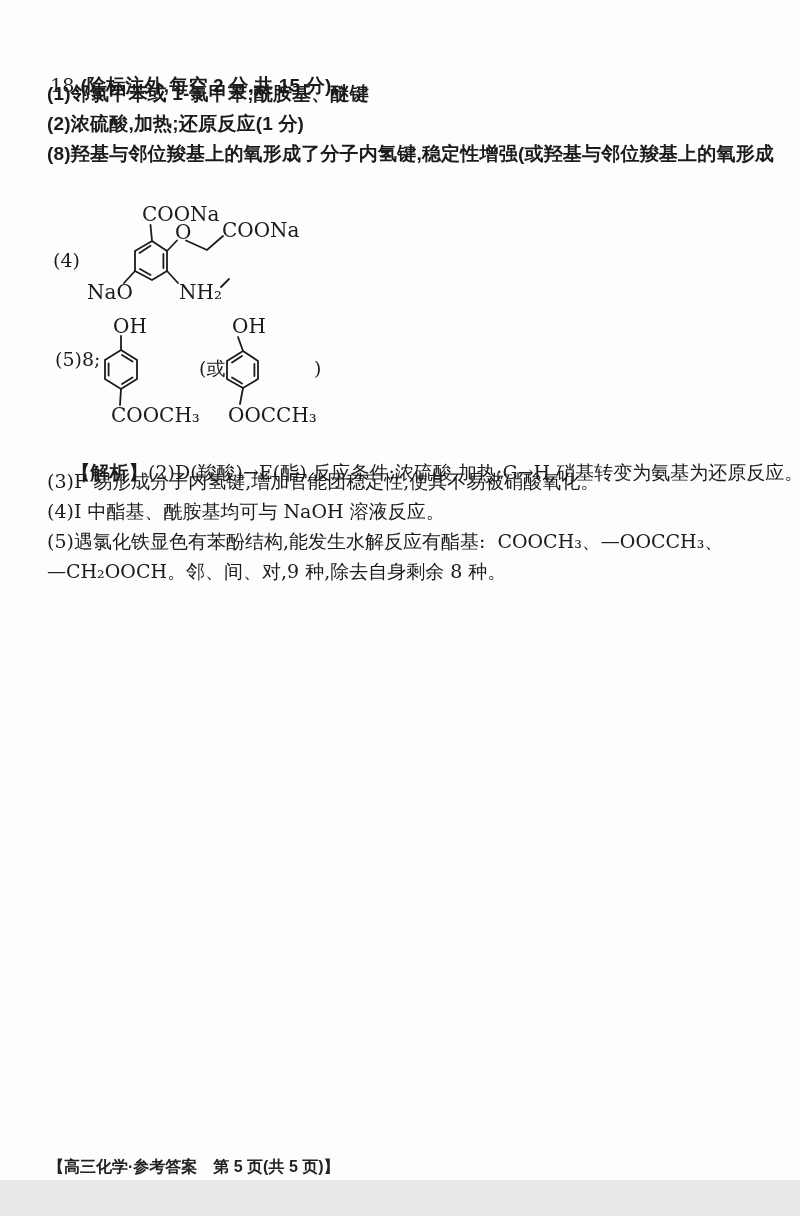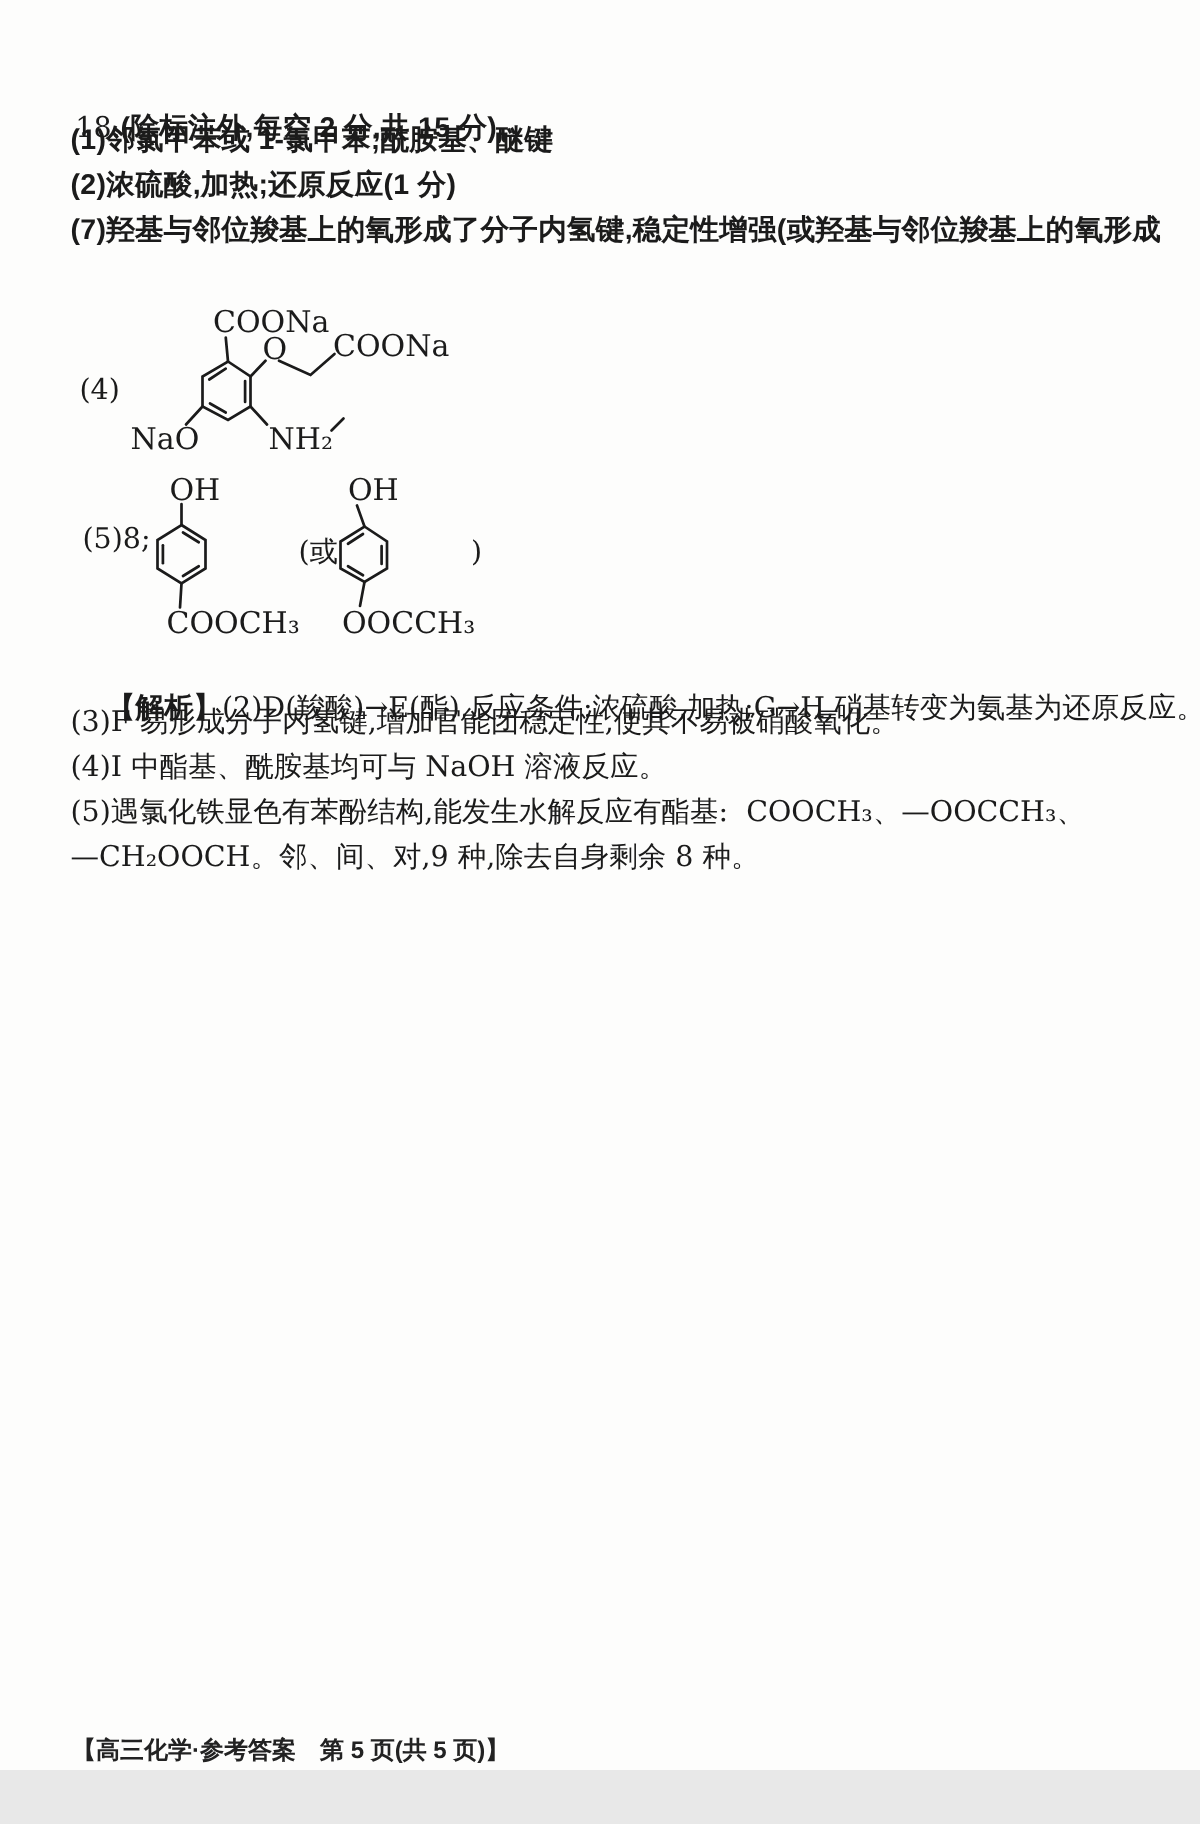--- a/index.html
+++ b/index.html
@@ -49,21 +49,21 @@
 <body>
 
 <div class="page">
 
   <div class="ln" style="left:26px;top:51px;">
     <span class="song">18.</span><span class="hei">(除标注外,每空 2 分,共 15 分)</span>
   </div>
 
   <div class="ln hei" style="left:47px;top:82px;">(1)邻氯甲苯或 1-氯甲苯;酰胺基、醚键</div>
   <div class="ln hei" style="left:47px;top:112px;">(2)浓硫酸,加热;还原反应(1 分)</div>
-  <div class="ln hei" style="left:47px;top:142px;">(7)羟基与邻位羧基上的氧形成了分子内氢键,稳定性增强(或羟基与邻位羧基上的氧形成</div>
+  <div class="ln hei" style="left:47px;top:142px;">(8)羟基与邻位羧基上的氧形成了分子内氢键,稳定性增强(或羟基与邻位羧基上的氧形成</div>
 
   <div class="ln chem-label" style="left:53px;top:249px;">(4)</div>
 
   <svg style="position:absolute;left:80px;top:198px;" width="240" height="115" viewBox="0 0 240 115">
 
     <polygon points="72,43 87,53 87,73 72,82 55,73 55,53"></polygon>
 
     <line x1="83.4" y1="56" x2="83.4" y2="70"></line>
     <line x1="59.5" y1="55" x2="70.5" y2="47.8"></line>
     <line x1="70.5" y1="77" x2="60" y2="71"></line>

